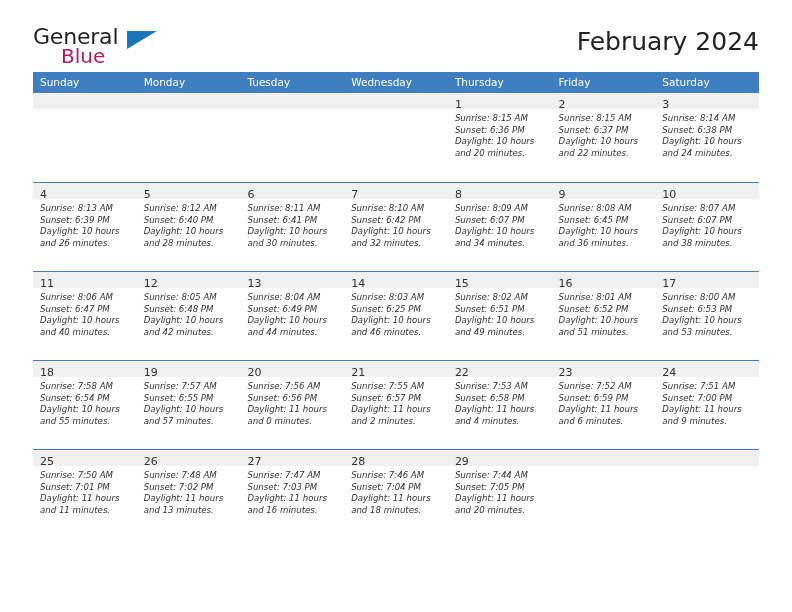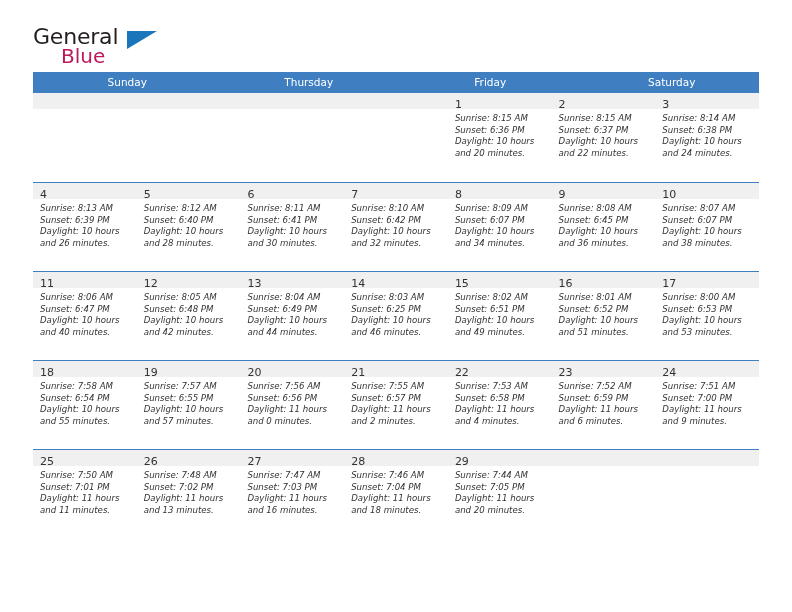--- a/index.html
+++ b/index.html
@@ -66,21 +66,20 @@
     margin-top: 6px;
   }
 
   
   .calendar { width: 726px; }
 
   .week-head {
     display: flex;
     background: #3f7fc1;
     height: 21px;
-    text-align: center;
   }
   .week-head .hcell {
     flex: 1 1 0;
     color: #ffffff;
     font-size: 10.5px;
     line-height: 21px;
     padding-left: 7px;
     white-space: nowrap;
   }
 
@@ -122,26 +121,30 @@
 
 <div class="page">
 
   <div class="top">
     <div class="logo">
       <span class="logo-general">General</span>
       <span class="logo-tri"></span>
       <span class="logo-blue">Blue</span>
     </div>
     <div class="titles">
+      <div class="cal-title">February 2024</div>
     </div>
   </div>
 
   <div class="calendar">
     <div class="week-head">
       <div class="hcell">Sunday</div>
+      <div class="hcell">Monday</div>
+      <div class="hcell">Tuesday</div>
+      <div class="hcell">Wednesday</div>
       <div class="hcell">Thursday</div>
       <div class="hcell">Friday</div>
       <div class="hcell">Saturday</div>
     </div>
     <div id="weeks-container">
         <div class="week-row">
           <div class="day empty">
             <div class="daynum-band"><span class="daynum"></span></div>
           </div>
           <div class="day empty">

